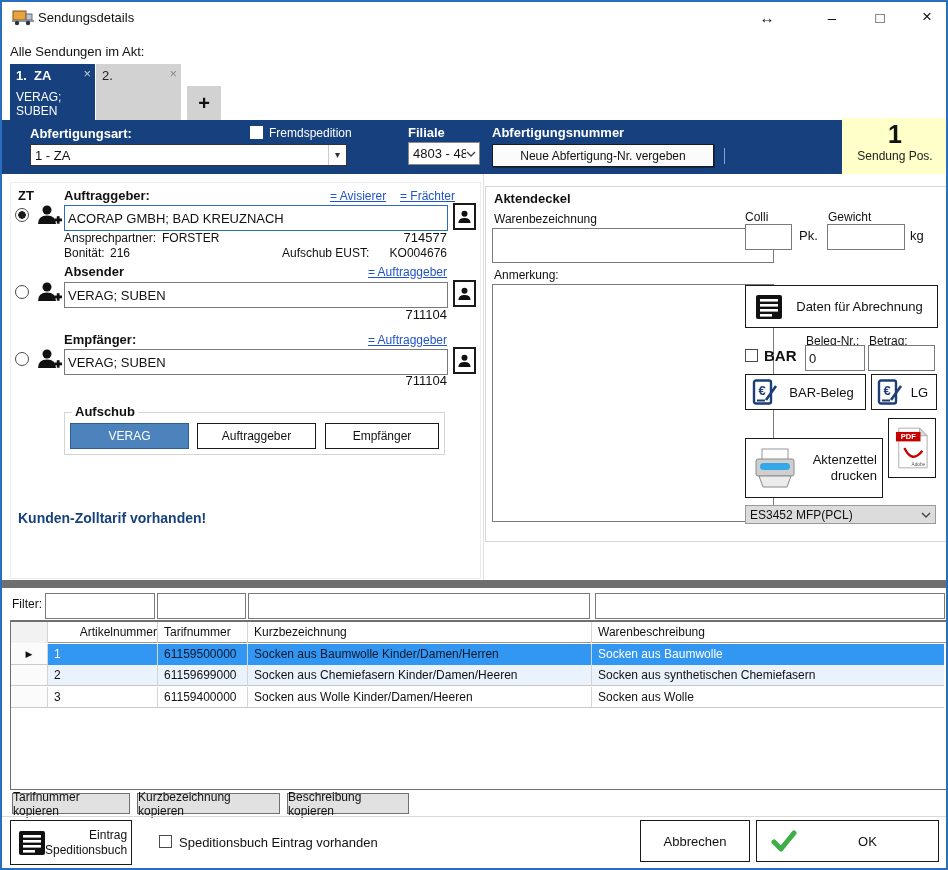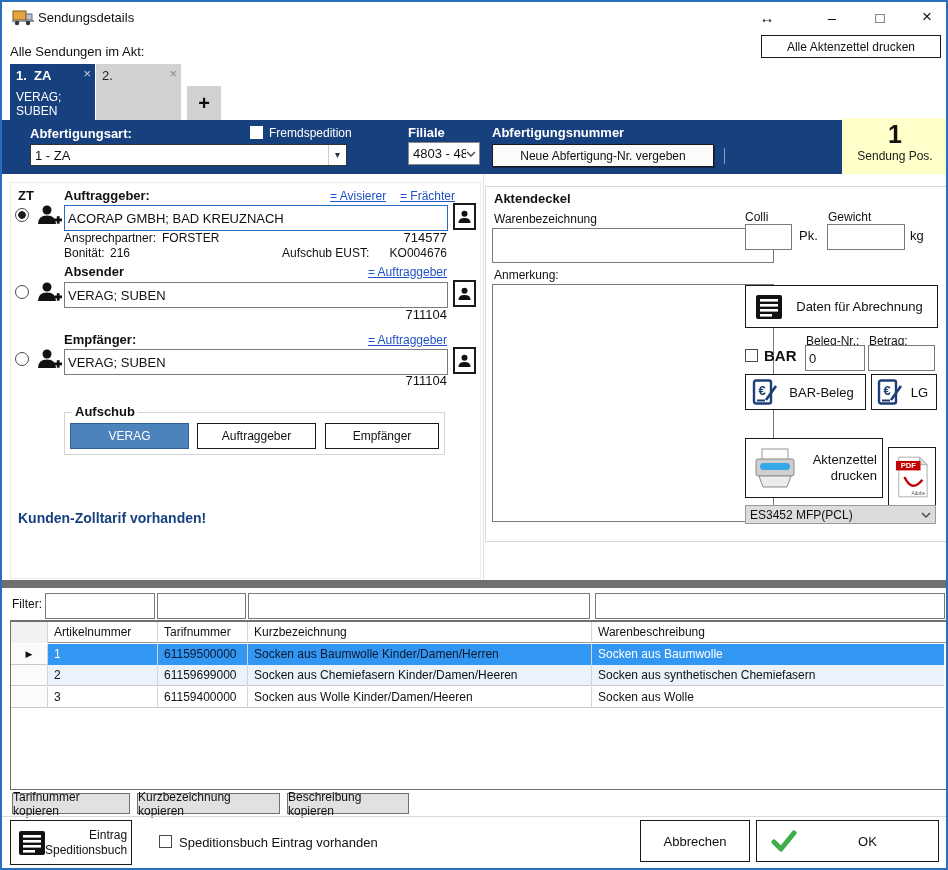--- a/index.html
+++ b/index.html
@@ -41,21 +41,20 @@
     <circle cx="5" cy="15" r="2.2" fill="#333"></circle>
     <circle cx="16" cy="15" r="2.2" fill="#333"></circle>
   </svg>
   <div class="lbl" style="left:36px; top:8px; font-size:13px;">Sendungsdetails</div>
   <div class="cap" style="left:750px; top:4px;">↔</div>
   <div class="cap" style="left:815px; top:4px;">–</div>
   <div class="cap" style="left:863px; top:4px;">□</div>
   <div class="cap" style="left:910px; top:4px; font-size:17px;">×</div>
 
   <div class="lbl" style="left:8px; top:42px; font-size:13px;">Alle Sendungen im Akt:</div>
-  <div class="btn" style="left:759px; top:33px; width:180px; height:23px;">Alle Aktenzettel drucken</div>
 
   <div class="abs" style="left:8px; top:62px; width:85px; height:56px; background:#17407e;">
     <div class="tabtitle b white" style="position:absolute; left:6px; top:4px; font-size:13px;">1.  ZA</div>
     <div class="abs" style="right:4px; top:2px; color:#c7cfdd; font-size:13px; cursor:pointer;">×</div>
     <div class="white" style="position:absolute; left:6px; top:26px; font-size:12px; line-height:14px; white-space:pre-line;">VERAG;
 SUBEN</div>
   </div>
   <div class="abs" style="left:94px; top:62px; width:85px; height:56px; background:#d2d2d2;">
     <div class="tabtitle" style="position:absolute; left:6px; top:4px; font-size:13px; color:#222;">2.</div>
     <div class="abs" style="right:4px; top:2px; color:#8a8a8a; font-size:13px; cursor:pointer;">×</div>
@@ -221,21 +220,21 @@
       <rect x="10" y="2" width="26" height="13" fill="#fdfdfd" stroke="#9a9a9a"></rect>
       <rect x="4" y="12" width="38" height="17" rx="2" fill="#cfcfcf" stroke="#8a8a8a"></rect>
       <rect x="8" y="16" width="30" height="7" rx="3.5" fill="#35a8e8"></rect>
       <path d="M7,29 L39,29 L35,40 L11,40 Z" fill="#ececec" stroke="#8a8a8a"></path>
     </svg>
     <span class="iconbtn-text" style="flex:1; padding-right:5px; font-size:13px; line-height:16px;">
       <span>Aktenzettel</span>
       <span>drucken</span>
     </span>
   </div>
-  <div class="btn" style="left:886px; top:445px; width:48px; height:60px;">
+  <div class="btn" style="left:886px; top:416px; width:48px; height:60px;">
     <svg width="34" height="46" viewBox="0 0 36 46">
       <path d="M4,2 L26,2 L34,10 L34,44 L4,44 Z" fill="#fff" stroke="#aaa"></path>
       <path d="M26,2 L26,10 L34,10 Z" fill="#ddd" stroke="#aaa"></path>
       <rect x="1" y="6" width="26" height="10" fill="#c40000"></rect>
       <text x="14" y="14" font-size="8" font-weight="bold" fill="#fff" text-anchor="middle">PDF</text>
       <path d="M10,23 Q18,40 29,26" fill="none" stroke="#c40000" stroke-width="2.5"></path>
       <text x="32" y="42" font-size="5" fill="#555" text-anchor="end">Adobe</text>
     </svg>
   </div>
   <div class="combo" style="left:743px; top:503px; width:191px; height:19px; background:#dcdcdc; border:1px solid #9a9a9a;">
@@ -250,21 +249,21 @@
   <div class="lbl" style="left:10px; top:595px;">Filter:</div>
   <input class="tb-input" style="left: 43px; top: 591px; width: 110px; height: 23px;">
   <input class="tb-input" style="left: 155px; top: 591px; width: 89px; height: 23px;">
   <input class="tb-input" style="left: 246px; top: 591px; width: 342px; height: 23px;">
   <input class="tb-input" style="left: 593px; top: 591px; width: 350px; height: 23px;">
 
   <div class="abs" style="left:8px; top:618px; width:937px; height:170px; background:#fff; border:1px solid #6f6f6f; border-top:2px solid #6f6f6f;">
 
     <div class="abs" style="left:0; top:0; width:100%; height:21px; border-bottom:1px solid #9a9a9a; background:#fff;">
       <div class="hdr-cell" style="left:0; width:37px; background:#f2f2f2;"></div>
-      <div class="hdr-cell" style="left:37px; width:110px;">Artikelnummer</div>
+      <div class="hdr-cell" style="left:37px; width:110px;text-align:right;">Artikelnummer</div>
       <div class="hdr-cell" style="left:147px; width:90px;">Tarifnummer</div>
       <div class="hdr-cell" style="left:237px; width:344px;">Kurzbezeichnung</div>
       <div class="hdr-cell" style="left:581px; width:352px; border-right:none;">Warenbeschreibung</div>
     </div>
 
     <div class="abs" style="left:0; top:22px; width:100%; height:21px;">
       <div class="t-cell" style="left:0; width:37px; background:#fbfbfb; text-align:center; padding-left:0; font-size:9px; border-bottom:1px solid #c9c9c9;">▶</div>
       <div class="t-cell" style="left:37px; width:110px; background:#3296f3; color:#fff;">1</div>
       <div class="t-cell" style="left:147px; width:90px; background:#3296f3; color:#0f172a;">61159500000</div>
       <div class="t-cell" style="left:237px; width:344px; background:#3296f3; color:#0f172a;">Socken aus Baumwolle Kinder/Damen/Herren</div>

